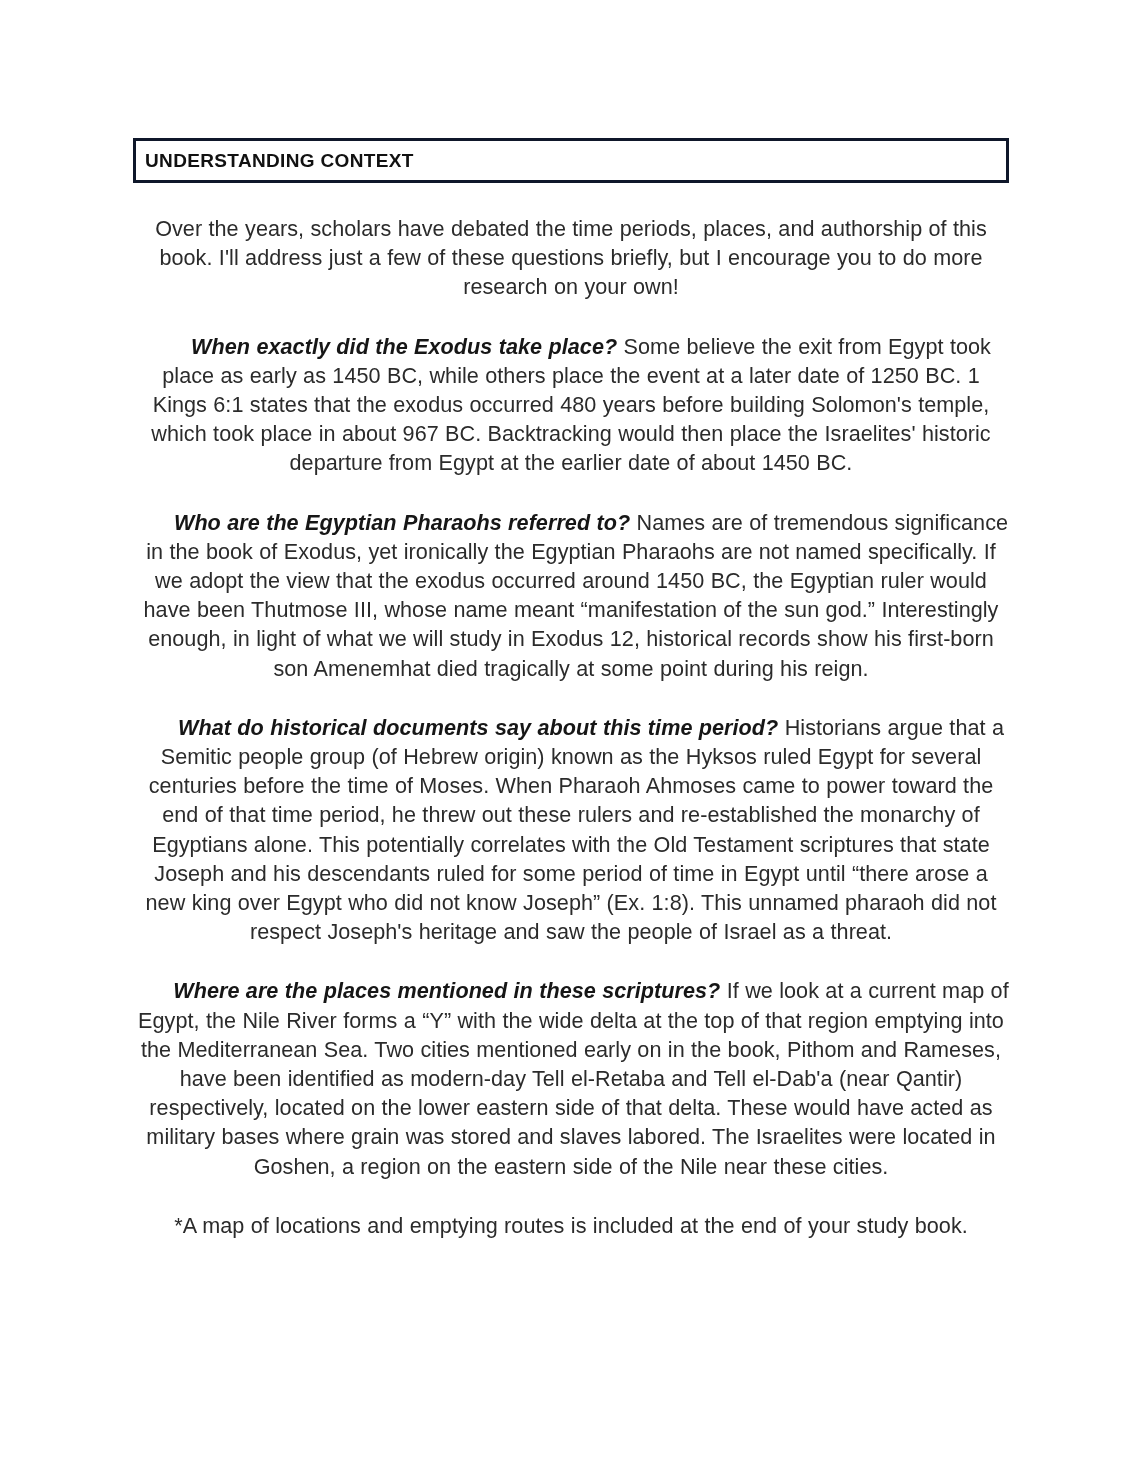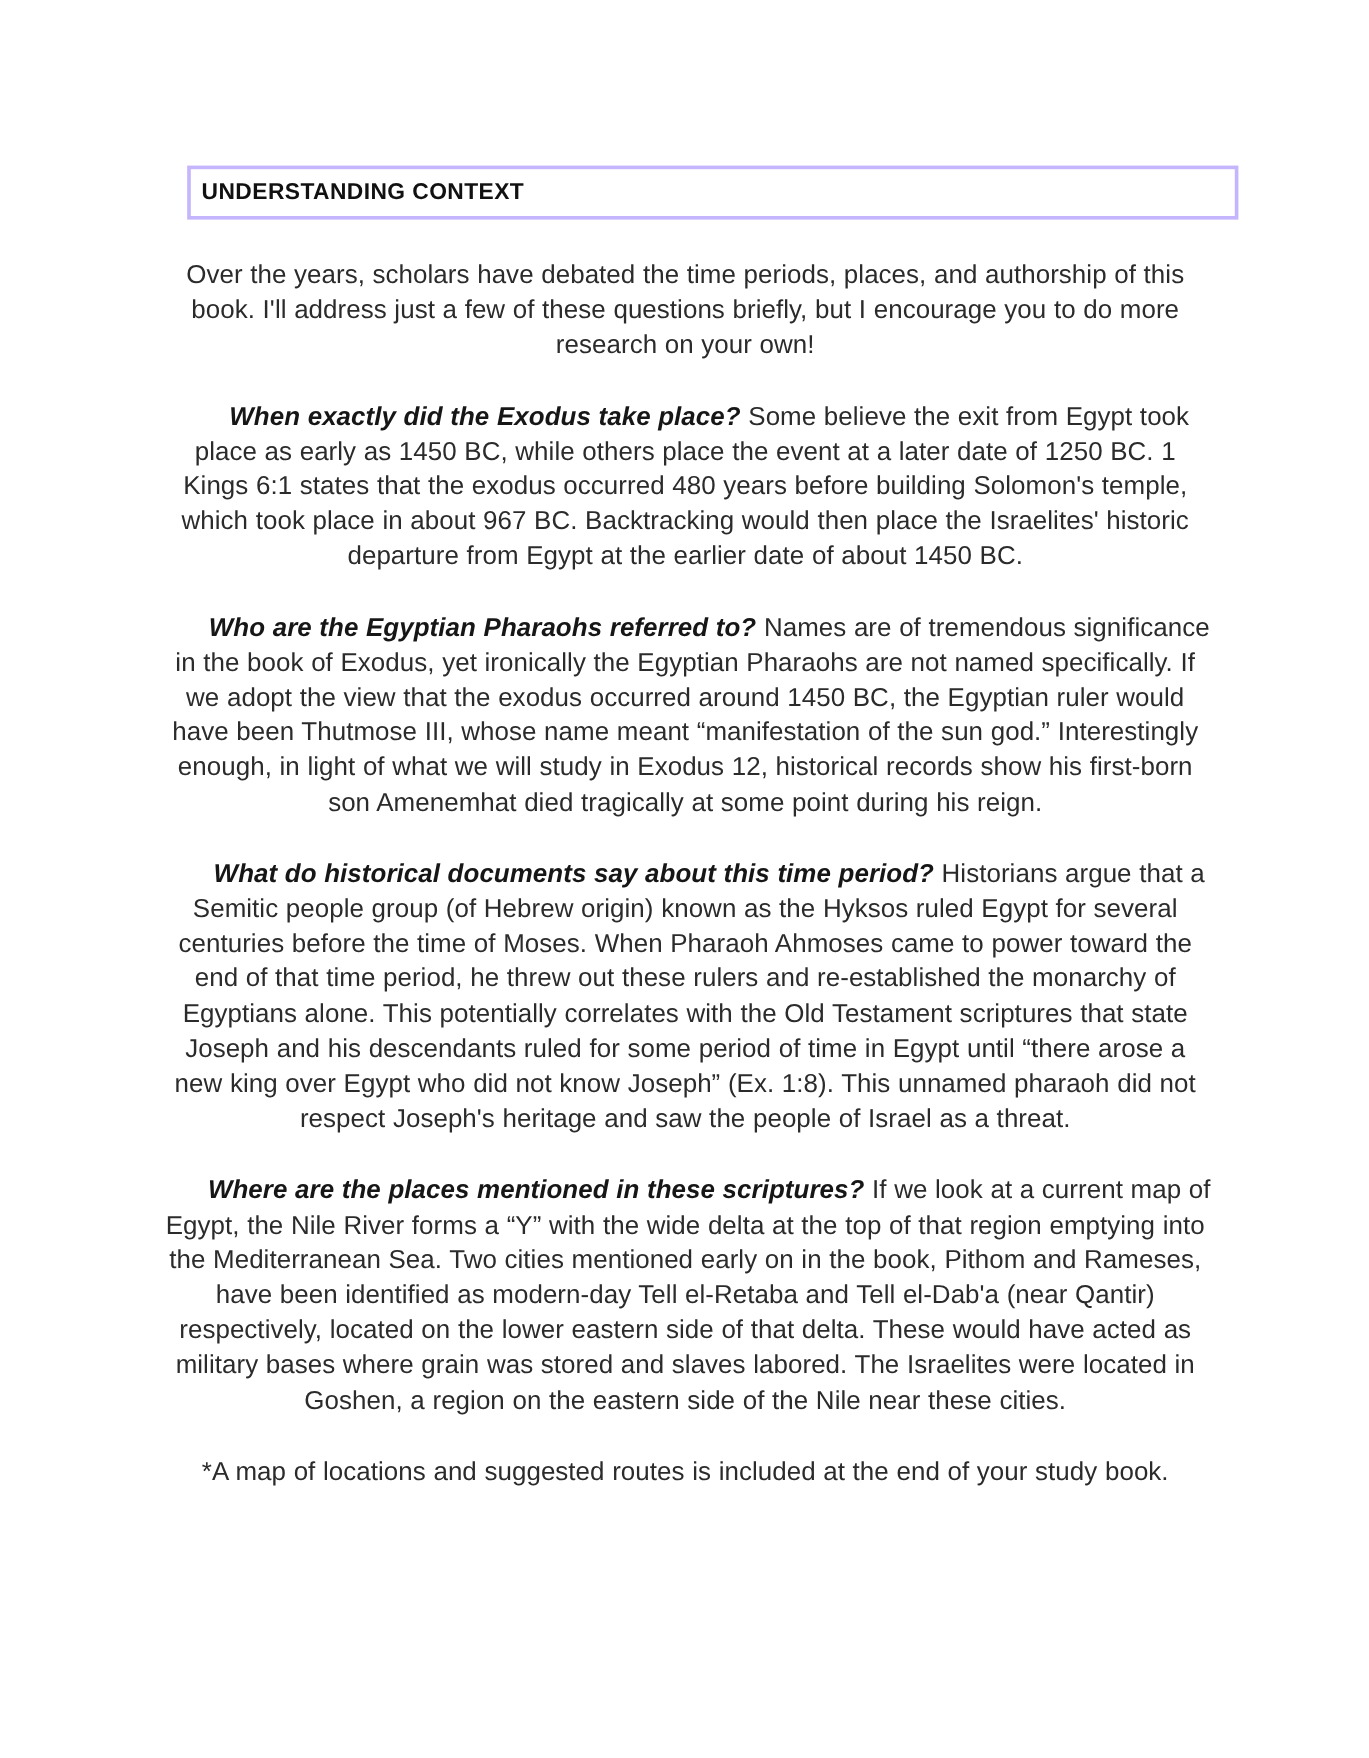--- a/index.html
+++ b/index.html
@@ -25,25 +25,24 @@
   .content {
     position: absolute;
     left: 133px;
     top: 138px;
     width: 876px;
   }
   .section-header {
     box-sizing: border-box;
     width: 876px;
     height: 45px;
-    border: 3px solid #c4b5fd;
+    border: 3px solid #0f172a;
     display: flex;
     align-items: center;
     padding-left: 9px;
-    margin-left: 23px;
   }
   .section-header-title {
     font-size: 19px;
     font-weight: bold;
     letter-spacing: 0.35px;
     color: #111111;
     text-transform: uppercase;
     line-height: 1;
   }
   .body-block {
@@ -87,17 +86,17 @@
       <p class="para"><span>Over the years, scholars have debated the time periods, places, and authorship of this book. I'll address just a few of these questions briefly, but I encourage you to do more research on your own!</span></p>
 
       <p class="para"><span class="lead">When exactly did the Exodus take place?</span><span> Some believe the exit from Egypt took place as early as 1450 BC, while others place the event at a later date of 1250 BC. 1 Kings 6:1 states that the exodus occurred 480 years before building Solomon's temple, which took place in about 967 BC. Backtracking would then place the Israelites' historic departure from Egypt at the earlier date of about 1450 BC.</span></p>
 
       <p class="para"><span class="lead">Who are the Egyptian Pharaohs referred to?</span><span> Names are of tremendous significance in the book of Exodus, yet ironically the Egyptian Pharaohs are not named specifically. If we adopt the view that the exodus occurred around 1450 BC, the Egyptian ruler would have been Thutmose III, whose name meant “manifestation of the sun god.” Interestingly enough, in light of what we will study in Exodus 12, historical records show his first-born son Amenemhat died tragically at some point during his reign.</span></p>
 
       <p class="para"><span class="lead">What do historical documents say about this time period?</span><span> Historians argue that a Semitic people group (of Hebrew origin) known as the Hyksos ruled Egypt for several centuries before the time of Moses. When Pharaoh Ahmoses came to power toward the end of that time period, he threw out these rulers and re-established the monarchy of Egyptians alone. This potentially correlates with the Old Testament scriptures that state Joseph and his descendants ruled for some period of time in Egypt until “there arose a new king over Egypt who did not know Joseph” (Ex. 1:8). This unnamed pharaoh did not respect Joseph's heritage and saw the people of Israel as a threat.</span></p>
 
       <p class="para"><span class="lead">Where are the places mentioned in these scriptures?</span><span> If we look at a current map of Egypt, the Nile River forms a “Y” with the wide delta at the top of that region emptying into the Mediterranean Sea. Two cities mentioned early on in the book, Pithom and Rameses, have been identified as modern-day Tell el-Retaba and Tell el-Dab'a (near Qantir) respectively, located on the lower eastern side of that delta. These would have acted as military bases where grain was stored and slaves labored. The Israelites were located in Goshen, a region on the eastern side of the Nile near these cities.</span></p>
 
-      <p class="para footnote"><span>*A map of locations and suggested routes is included at the end of your study book.</span></p>
+      <p class="para footnote"><span>*A map of locations and emptying routes is included at the end of your study book.</span></p>
 
     </div>
   </div>
 </div>
 
 </body></html>

